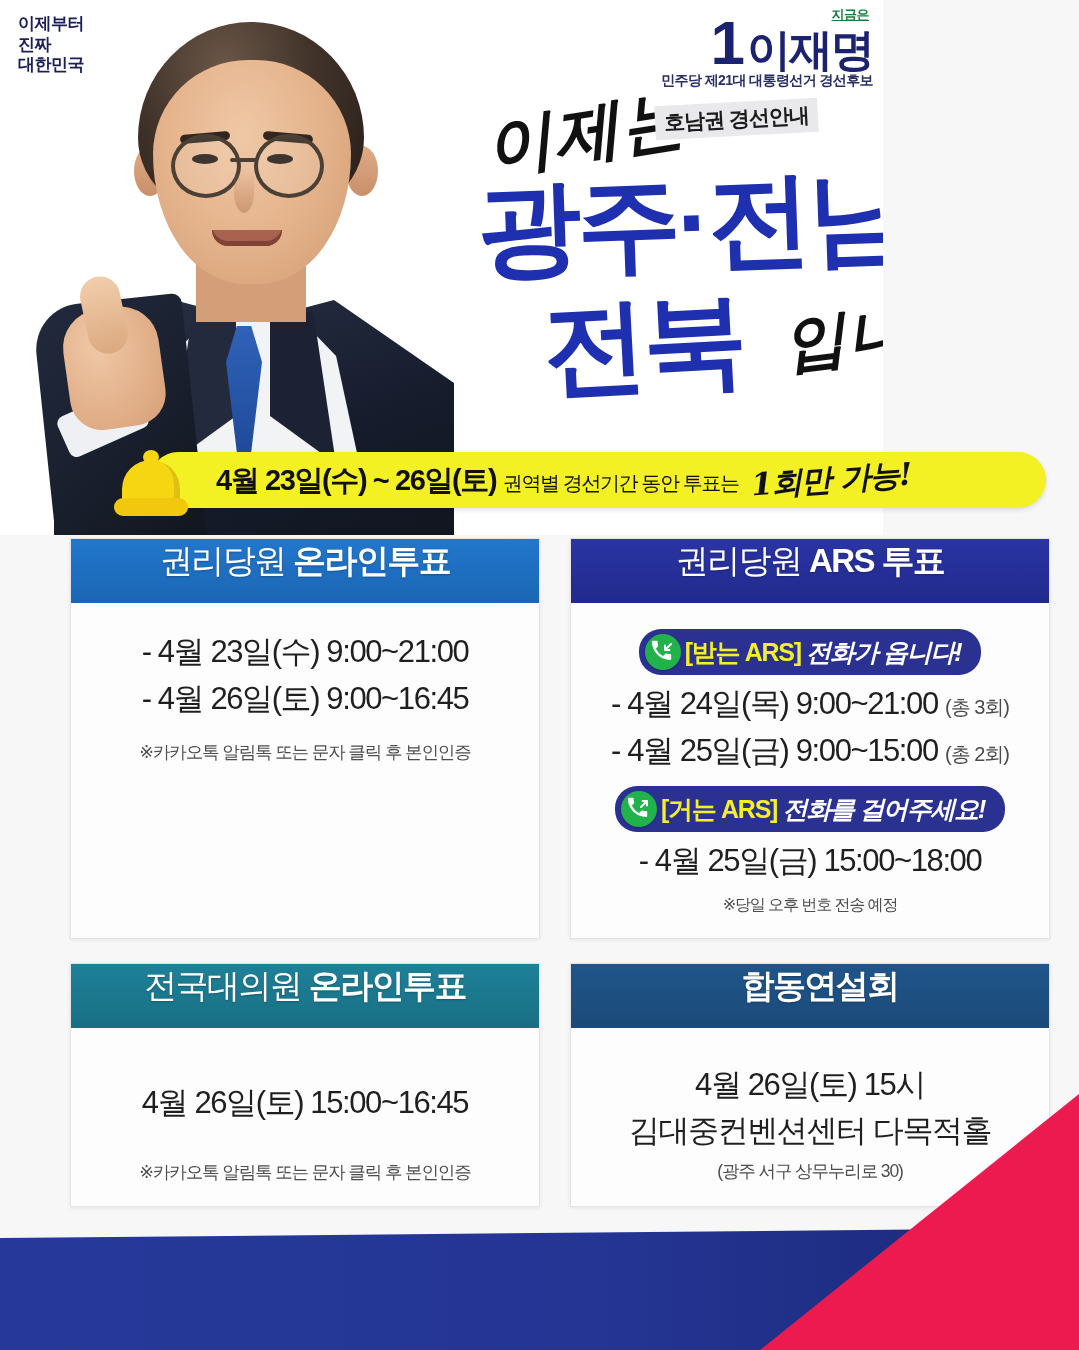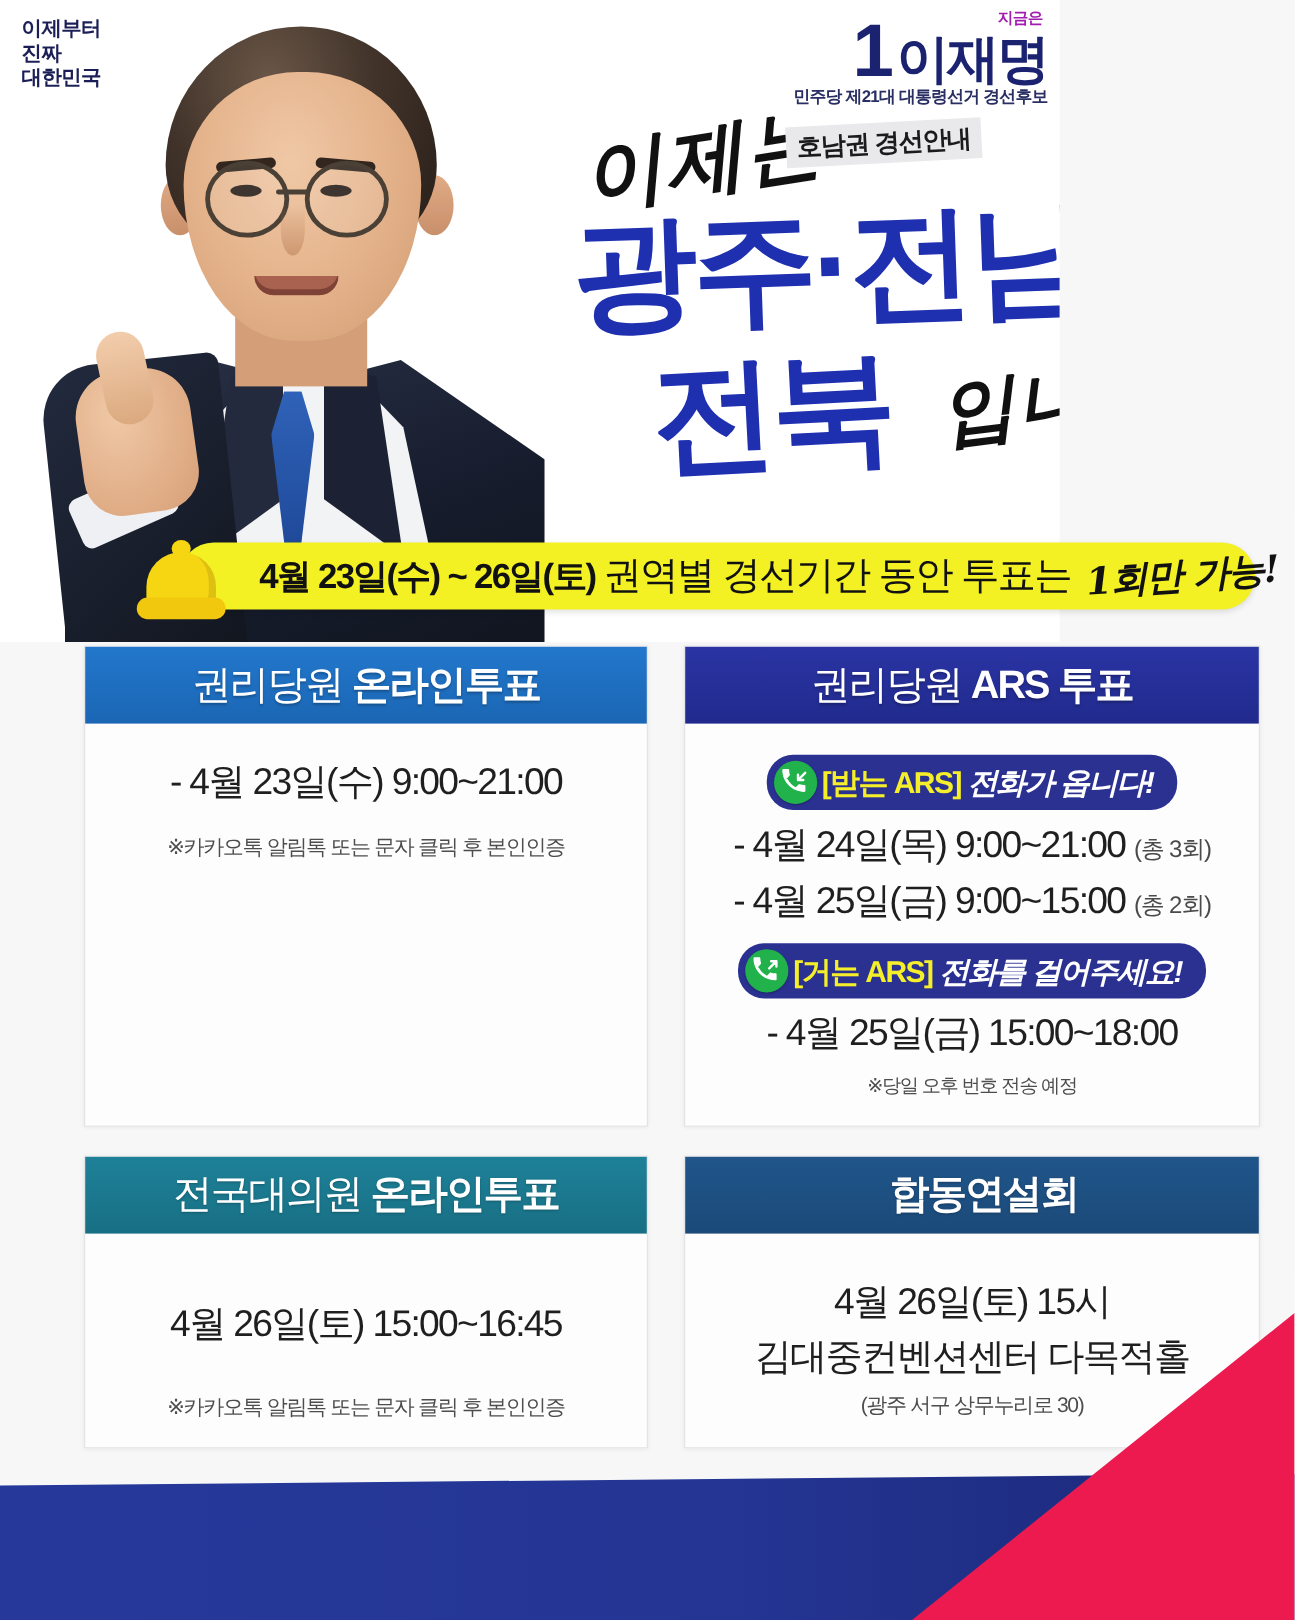--- a/index.html
+++ b/index.html
@@ -13,22 +13,22 @@
 
   
   .hero{position:absolute;left:0;top:0;width:883px;height:535px;background:#ffffff;overflow:hidden;}
 
   .slogan{position:absolute;left:18px;top:14px;line-height:1.22;
     font-size:17px;font-weight:bold;color:#1b1f56;letter-spacing:-0.5px;}
   .slogan div{white-space:nowrap;}
 
   
   .lockup{position:absolute;right:10px;top:6px;text-align:right;color:#1b1f63;}
-  .lockup .nowis{font-size:13px;font-weight:bold;color:#a21caf;letter-spacing:-0.5px;
-     margin-right:4px;display:block;text-align:right;margin-bottom:-6px;}
+  .lockup .nowis{font-size:13px;font-weight:bold;color:#15803d;letter-spacing:-0.5px;
+     margin-right:4px;display:block;text-align:right;margin-bottom:-6px;text-decoration:underline;}
   .lockup .namerow{display:flex;align-items:flex-end;justify-content:flex-end;gap:4px;}
   .lockup .num{font-size:62px;font-weight:bold;line-height:.82;color:#1b2270;letter-spacing:-2px;}
   .lockup .nm{font-size:44px;font-weight:bold;line-height:.86;color:#1b2270;letter-spacing:-2px;}
   .lockup .party{font-size:14px;font-weight:bold;color:#2a2f63;letter-spacing:-0.6px;margin-top:3px;}
 
   
   .photo{position:absolute;left:20px;top:8px;width:430px;height:520px;}
   .ph-hair{position:absolute;left:118px;top:14px;width:226px;height:200px;border-radius:50% 50% 44% 44%/58% 58% 42% 42%;
     background:radial-gradient(ellipse at 38% 22%, #6a5647 0%, #41332a 45%, #241b16 100%);}
   .ph-ear{position:absolute;top:138px;width:32px;height:50px;border-radius:50%;
@@ -82,34 +82,34 @@
     letter-spacing:-4px;line-height:1;transform:rotate(-3deg);}
   .script-imnida{position:absolute;left:328px;top:222px;font-size:62px;color:#111;
     font-family:"DejaVu Serif",serif;font-style:italic;font-weight:bold;letter-spacing:1px;
     transform:rotate(-7deg);}
 
   
   .ybar{position:absolute;left:150px;top:452px;width:896px;height:56px;background:#f3f024;
     border-radius:28px;display:flex;align-items:center;padding-left:66px;box-sizing:border-box;
     box-shadow:0 2px 5px rgba(0,0,0,.12);}
   .ybar-text{font-size:29px;font-weight:bold;color:#111;letter-spacing:-1.4px;white-space:nowrap;}
-  .ybar-text .sm{font-size:32px;font-weight:normal;}
+  .ybar-text .sm{font-size:20px;font-weight:normal;}
   .ybar-text .hand{font-family:"DejaVu Serif",serif;font-style:italic;font-size:31px;margin-left:6px;display:inline-block;transform:rotate(-4deg);}
   .bell{position:absolute;left:112px;top:448px;width:78px;height:70px;z-index:3;}
   .bell .dome{position:absolute;left:10px;top:12px;width:58px;height:46px;background:#f6d613;
     border-radius:30px 30px 8px 8px;box-shadow:inset -6px -4px 0 rgba(0,0,0,.10);}
   .bell .lip{position:absolute;left:2px;top:50px;width:74px;height:18px;background:#f2c80e;border-radius:12px;}
   .bell .knob{position:absolute;left:31px;top:2px;width:16px;height:14px;background:#f6d613;border-radius:50%;}
 
   
   .cards{position:absolute;left:0;top:530px;width:1079px;}
   .grid{display:grid;grid-template-columns:470px 480px;column-gap:30px;row-gap:24px;
     padding:8px 0 0 70px;box-sizing:border-box;}
   .card{background:#fdfdfd;border:1px solid #e4e4e7;box-shadow:0 1px 4px rgba(0,0,0,.07);}
-  .card-head{height:64px;display:flex;align-items:center;justify-content:center;}
+  .card-head{height:64px;display:flex;align-items:flex-start;justify-content:center;}
   .card-head .t{color:#fff;font-size:33px;letter-spacing:-1.6px;text-shadow:0 1px 2px rgba(0,0,0,.25);}
   .card-head .t .light{font-weight:normal;}
   .card-head .t .bold{font-weight:bold;}
   .card-body{padding:26px 18px 22px;text-align:center;}
   .line{font-size:31px;color:#1f1f1f;letter-spacing:-1.4px;line-height:1.5;white-space:nowrap;}
   .line .cnt{font-size:20px;color:#4a4a4a;letter-spacing:-1px;}
   .note{margin-top:18px;font-size:17.5px;color:#4d4d4d;letter-spacing:-1.1px;}
   .note.tight{margin-top:10px;font-size:16px;}
 
   .card1 .card-head{background:linear-gradient(180deg,#2277cc,#1b66b4);}
@@ -210,20 +210,21 @@
     <div class="grid">
 
       <div class="card card1">
         <div class="card-head">
           <div class="t">
             <span class="light">권리당원 </span><span class="bold">온라인투표</span>
           </div>
         </div>
         <div class="card-body">
           <div class="line">- 4월 23일(수) 9:00~21:00</div>
+          <div class="line">- 4월 26일(토) 9:00~16:45</div>
           <div class="note">※카카오톡 알림톡 또는 문자 클릭 후 본인인증</div>
         </div>
       </div>
 
       <div class="card card2">
         <div class="card-head">
           <div class="t">
             <span class="light">권리당원 </span><span class="bold">ARS 투표</span>
           </div>
         </div>

